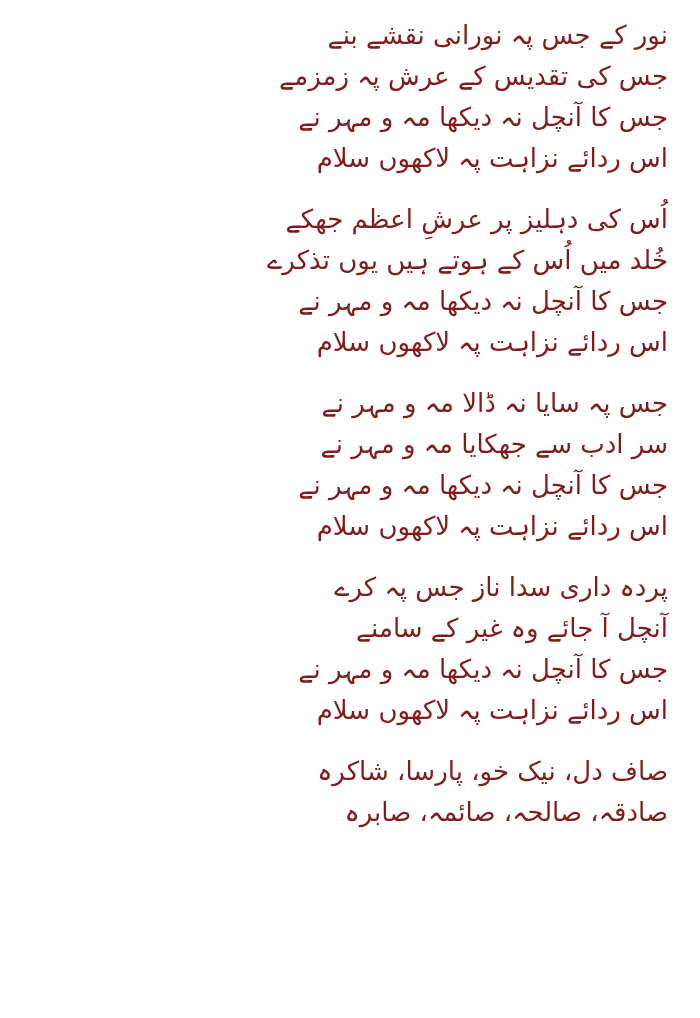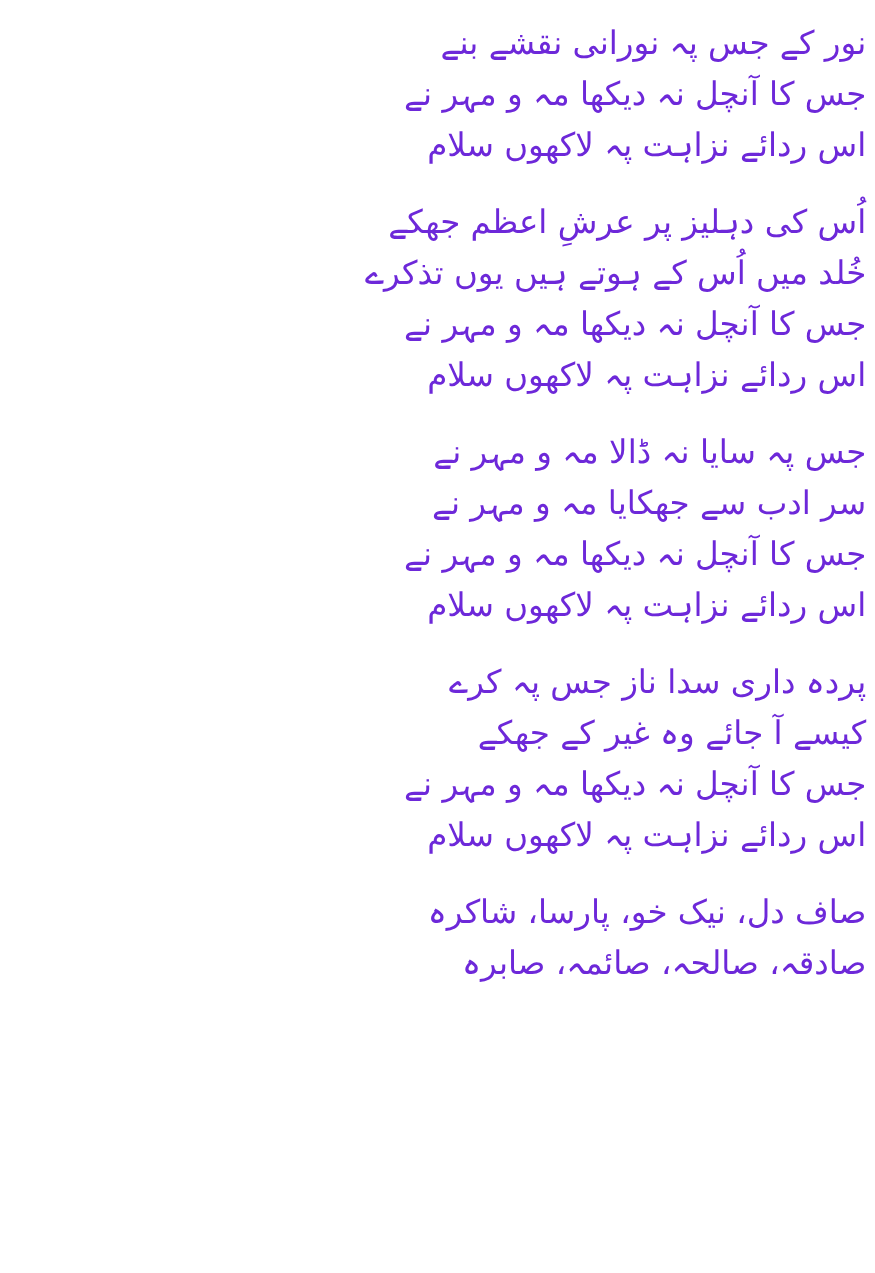--- a/index.html
+++ b/index.html
@@ -11,57 +11,58 @@
     position: relative;
     width: 700px;
     height: 1018px;
     background: #ffffff;
     overflow: hidden;
     font-family: "DejaVu Sans", sans-serif;
   }
   .poem {
     direction: rtl;
     text-align: right;
-    padding: 15px 7px 0 0;
-    color: #6d28d9;
+    padding: 15px 32px 0 0;
+    color: #7f1d1d;
     font-size: 26px;
     line-height: 41px;
   }
   .stanza {
     margin: 0 0 20px 0;
   }
   .verse-line {
     white-space: nowrap;
   }
 </style>
 </head>
 <body>
 
 <div class="page">
   <div class="poem">
       <div class="stanza">
         <div class="verse-line">نور کے جس پہ نورانی نقشے بنے</div>
+        <div class="verse-line">جس کی تقدیس کے عرش پہ زمزمے</div>
         <div class="verse-line">جس کا آنچل نہ دیکھا مہ و مہر نے</div>
         <div class="verse-line">اس ردائے نزاہت پہ لاکھوں سلام</div>
       </div>
       <div class="stanza">
         <div class="verse-line">اُس کی دہلیز پر عرشِ اعظم جھکے</div>
         <div class="verse-line">خُلد میں اُس کے ہوتے ہیں یوں تذکرے</div>
         <div class="verse-line">جس کا آنچل نہ دیکھا مہ و مہر نے</div>
         <div class="verse-line">اس ردائے نزاہت پہ لاکھوں سلام</div>
       </div>
       <div class="stanza">
         <div class="verse-line">جس پہ سایا نہ ڈالا مہ و مہر نے</div>
         <div class="verse-line">سر ادب سے جھکایا مہ و مہر نے</div>
         <div class="verse-line">جس کا آنچل نہ دیکھا مہ و مہر نے</div>
         <div class="verse-line">اس ردائے نزاہت پہ لاکھوں سلام</div>
       </div>
       <div class="stanza">
         <div class="verse-line">پردہ داری سدا ناز جس پہ کرے</div>
-        <div class="verse-line">کیسے آ جائے وہ غیر کے جھکے</div>
+        <div class="verse-line">آنچل آ جائے وہ غیر کے سامنے</div>
         <div class="verse-line">جس کا آنچل نہ دیکھا مہ و مہر نے</div>
         <div class="verse-line">اس ردائے نزاہت پہ لاکھوں سلام</div>
       </div>
       <div class="stanza">
         <div class="verse-line">صاف دل، نیک خو، پارسا، شاکرہ</div>
         <div class="verse-line">صادقہ، صالحہ، صائمہ، صابرہ</div>
       </div>
     </div>
 </div>
 

